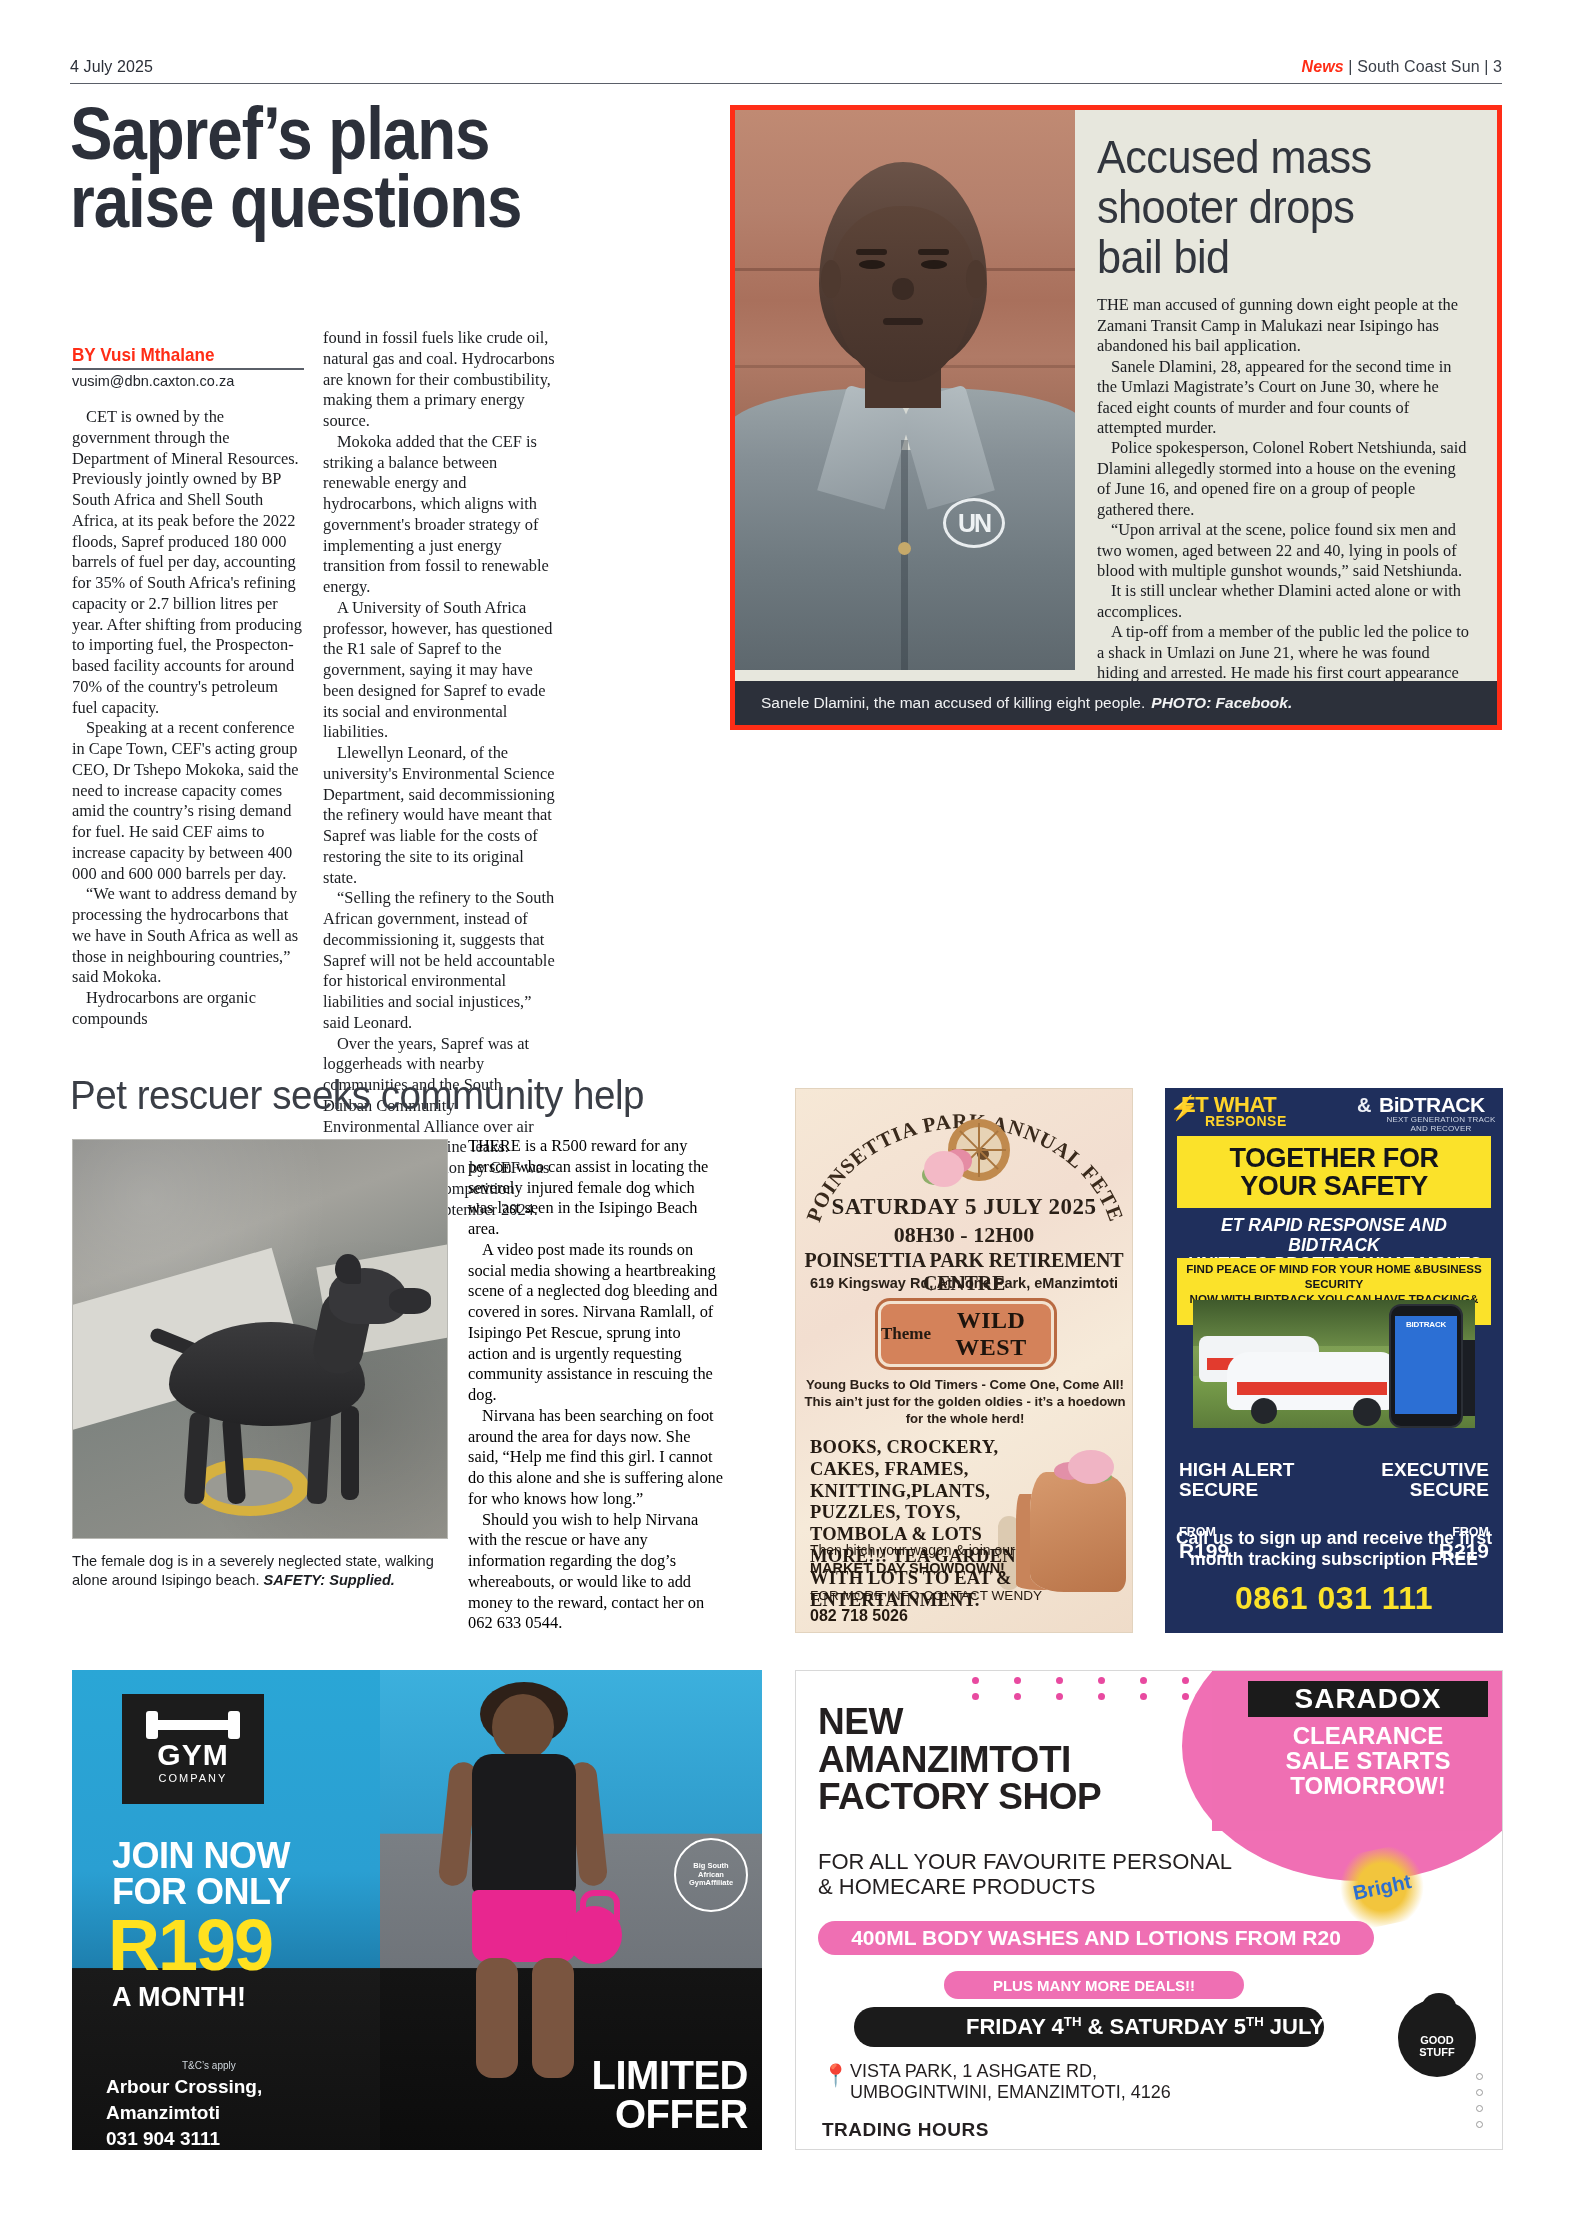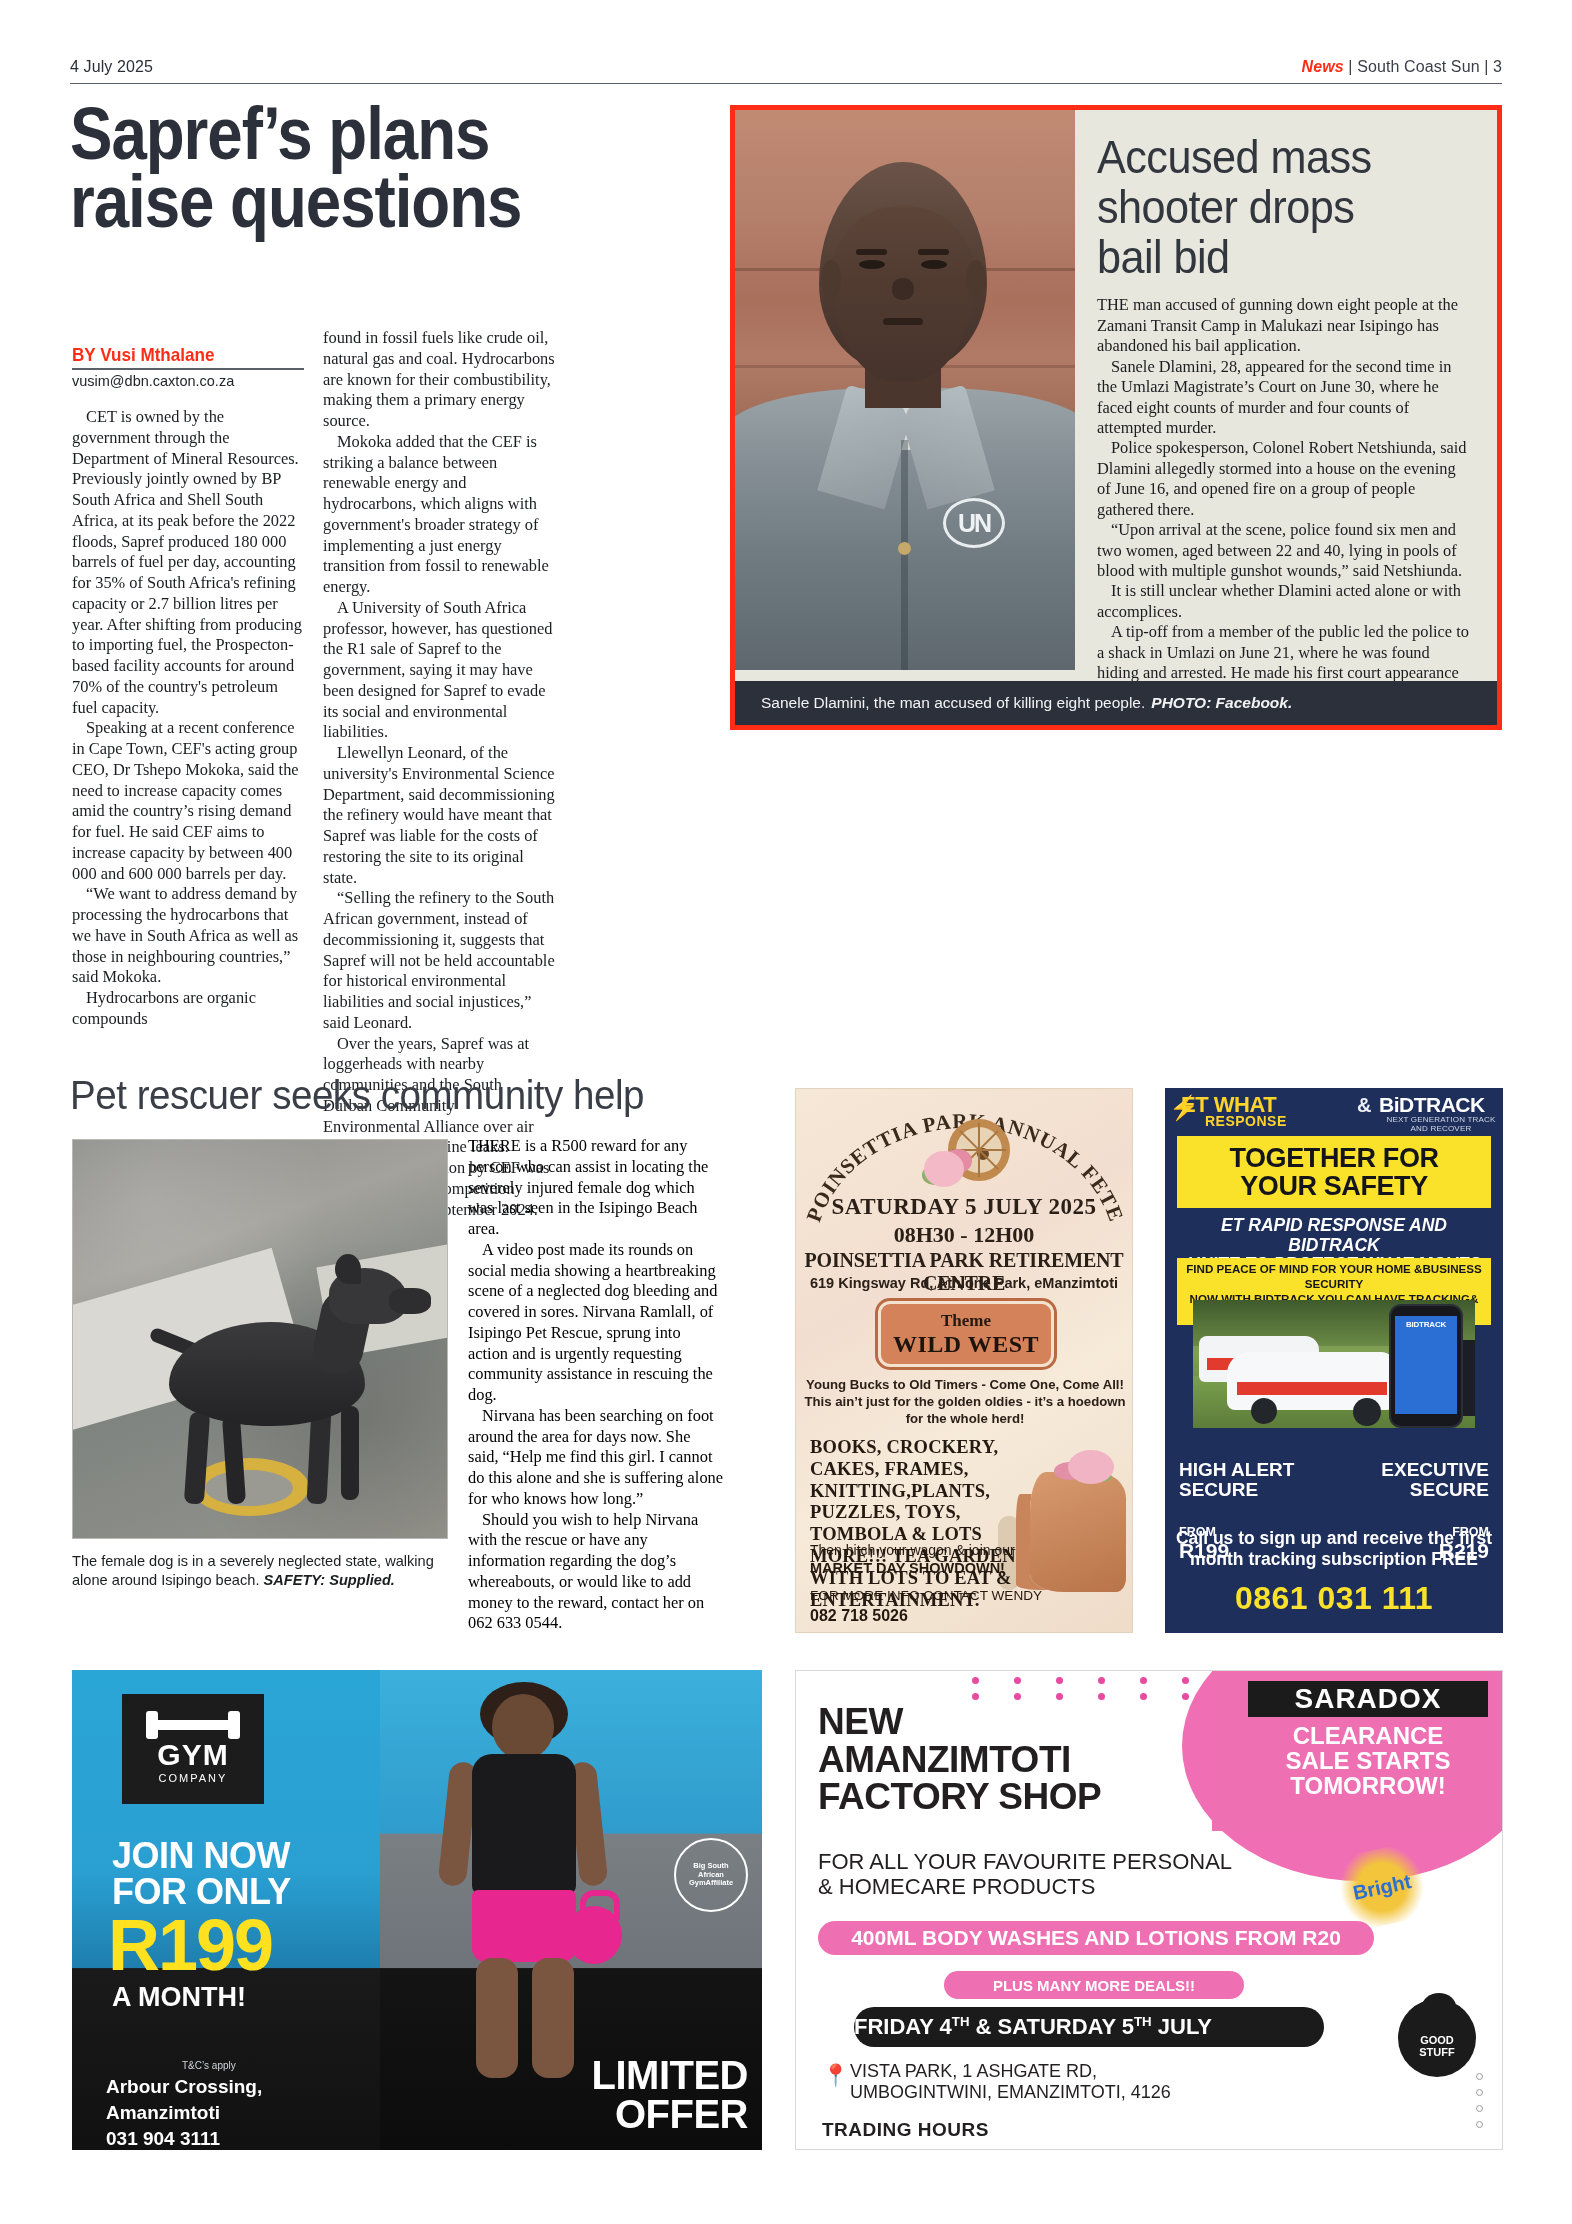--- a/index.html
+++ b/index.html
@@ -223,21 +223,21 @@
   .fete-spokes i { position:absolute; left:30px; top:4px; width:2px; height:54px; background:#a9763f; transform-origin:center; display:block;}
   .fete-flower { position:absolute; left:128px; top:62px; width:40px; height:36px; border-radius:50%; background:#f3b9c6; box-shadow: 14px -8px 0 -6px #e58ca4, -10px 6px 0 -8px #8fae6a; }
   .fete-date { position:absolute; left:0; top:105px; width:100%; font-family:"Liberation Serif",serif; font-weight:700; font-size:23px; letter-spacing:.5px; }
   .fete-time { position:absolute; left:0; top:133px; width:100%; font-family:"Liberation Serif",serif; font-weight:700; font-size:22px; }
   .fete-venue { position:absolute; left:0; top:160px; width:100%; font-family:"Liberation Serif",serif; font-weight:700; font-size:20px; letter-spacing:-.2px; }
   .fete-addr { position:absolute; left:0; top:186px; width:100%; font-family:"Liberation Sans",sans-serif; font-weight:700; font-size:14.5px; }
   .fete-plaque {
     position:absolute; left:82px; top:212px; width:176px; height:66px;
     background:#d4825a; border:3px solid #f3e2cf; border-radius:12px;
     box-shadow: 0 0 0 3px #b96a42;
-    display:flex; flex-direction:column; align-items:center; justify-content:center;
+    display:flex; flex-direction:row; align-items:center; justify-content:center;
   }
   .fete-theme { font-family:"Liberation Serif",serif; font-weight:700; font-size:17px; color:#241a12; }
   .fete-wild { font-family:"Liberation Serif",serif; font-weight:700; font-size:24px; color:#1d140d; letter-spacing:.5px; }
   .fete-sub { position:absolute; left:8px; top:288px; width:322px; font-family:"Liberation Sans",sans-serif; font-weight:700; font-size:13.2px; line-height:1.28; color:#2b2018; }
   .fete-list { position:absolute; left:14px; top:348px; width:250px; text-align:left;
     font-family:"Liberation Serif",serif; font-weight:700; font-size:18.5px; line-height:1.18; color:#241a12; letter-spacing:.2px; }
   .fete-hitch { position:absolute; left:14px; top:452px; width:250px; text-align:left;
     font-family:"Liberation Sans",sans-serif; font-size:14px; line-height:1.3; color:#24190f; }
   .fete-hitch b { display:block; font-size:14.5px; }
   .fete-contact { position:absolute; left:14px; top:498px; width:290px; text-align:left;
@@ -365,21 +365,21 @@
   .sara-pill {
     position:absolute; left:22px; top:250px; width:556px; height:34px; border-radius:21px; background:#ef6fb3;
     color:#fff; font-weight:700; font-size:21px; display:flex; align-items:center; justify-content:center;
   }
   .sara-pill2 {
     position:absolute; left:148px; top:300px; width:300px; height:28px; border-radius:14px; background:#ef6fb3;
     color:#fff; font-weight:700; font-size:15px; display:flex; align-items:center; justify-content:center;
   }
   .sara-pill3 {
     position:absolute; left:58px; top:336px; width:470px; height:40px; border-radius:20px; background:#1b1b1b;
-    color:#fff; font-weight:700; font-size:22px; display:flex; align-items:center; justify-content:flex-start;
+    color:#fff; font-weight:700; font-size:22px; display:flex; align-items:center; justify-content:flex-end;
   }
   .sara-addr { position:absolute; left:54px; top:390px; font-size:18px; line-height:1.18; white-space:pre-line; }
   .sara-pin { position:absolute; left:26px; top:392px; width:18px; height:24px; color:#e8358f; font-size:22px; }
   .sara-hours-t { position:absolute; left:26px; top:448px; font-weight:700; font-size:19px; letter-spacing:.5px; }
   .sara-hours { position:absolute; left:26px; top:474px; font-size:20px; line-height:1.2; white-space:pre-line; }
   .sara-bright { position:absolute; right:74px; top:178px; width:92px; height:76px; color:#2d6fd0;
     font-weight:700; font-size:20px; display:flex; align-items:center; justify-content:center;
     background: radial-gradient(circle, #f2c53d 40%, rgba(242,197,61,0) 70%); transform:rotate(-12deg); }
   .sara-good { position:absolute; right:26px; bottom:72px; width:78px; height:78px; border-radius:50%;
     background:#1b1b1b; color:#fff; font-size:11px; font-weight:700; text-align:center; line-height:1.1;

